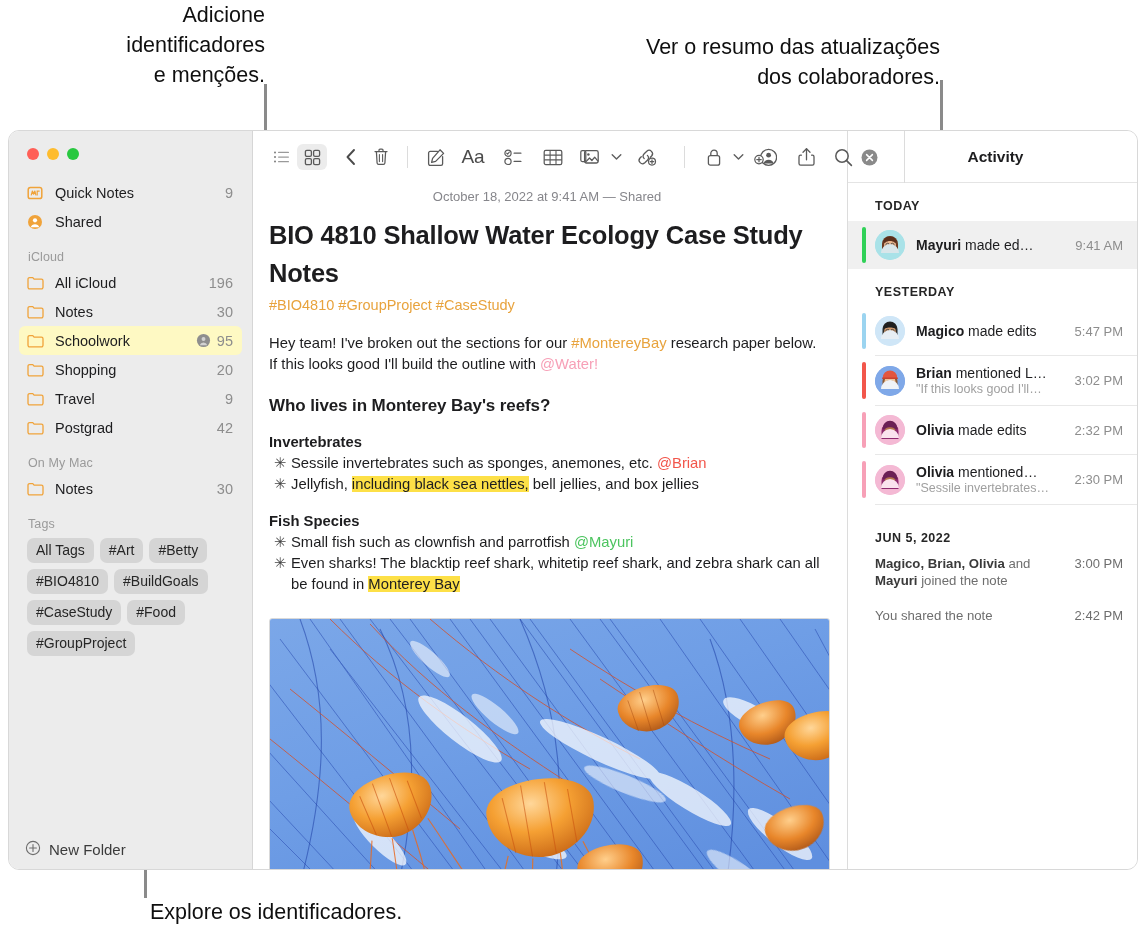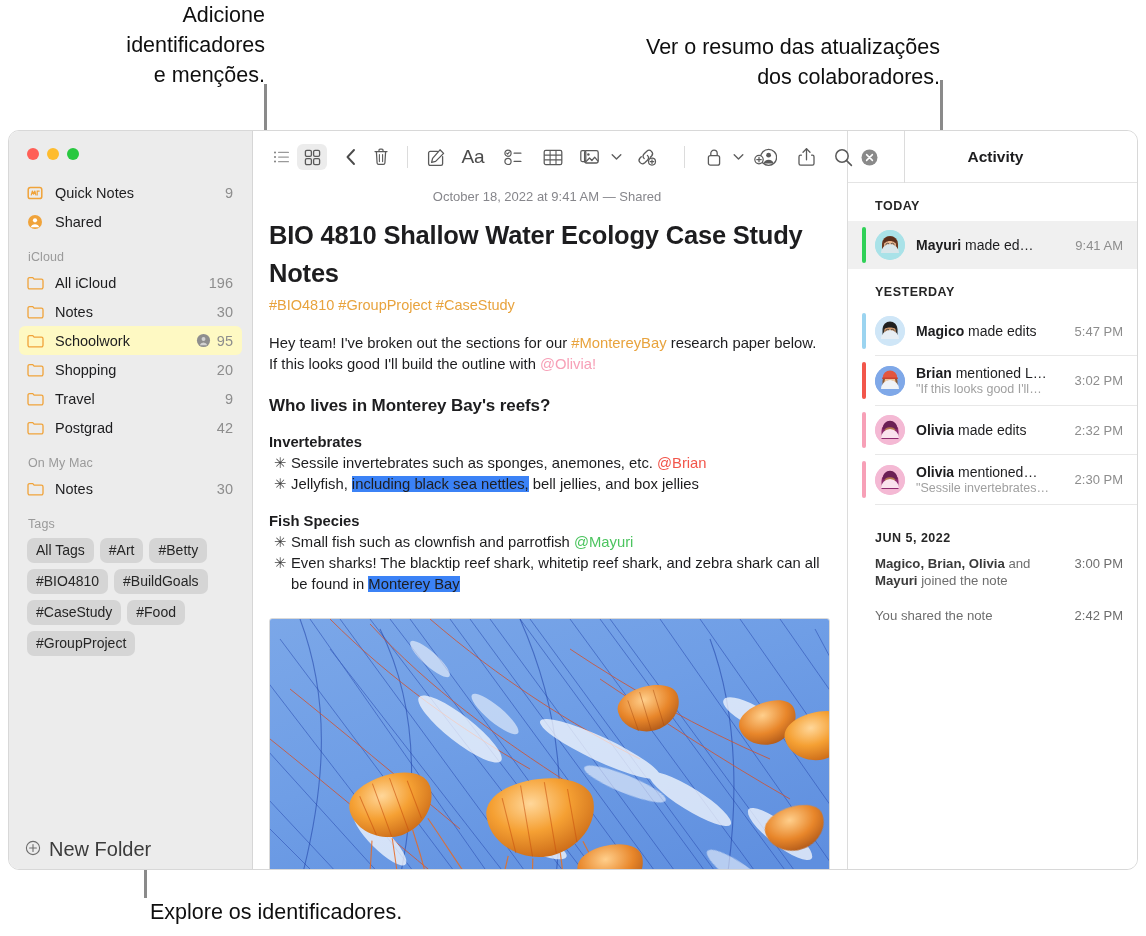--- a/index.html
+++ b/index.html
@@ -77,21 +77,21 @@
   #tagcloud { display: flex; flex-wrap: wrap; gap: 6px 6px; padding: 3px 4px 0 8px; }
   .tag {
     background: #d5d5d5; color: #262626;
     border-radius: 7px; font-size: 14px;
     padding: 4px 9px 5px 9px; white-space: nowrap;
   }
 
   #newfolder {
     height: 40px; display: flex; align-items: center;
     padding-left: 16px; gap: 8px;
-    font-size: 20px; color: #3b3b3b;
+    font-size: 15px; color: #3b3b3b;
     flex: 0 0 40px;
   }
 
   
   #main {
     flex: 1 1 auto;
     position: relative;
     background: #ffffff;
     display: flex; flex-direction: column;
     min-width: 0;
@@ -130,21 +130,21 @@
   }
   #note-tags { font-size: 14.5px; color: #e8a33d; padding-top: 3px; line-height: 20px;}
   .note-para {
     font-size: 14.8px; color: #1d1d1f; line-height: 21px;
     padding-top: 18px;
   }
   .tag-inline { color: #e8a33d; }
   .mention-pink { color: #f7a0b7; }
   .mention-red { color: #f2564b; }
   .mention-green { color: #4cc45f; }
-  .hl { background: #3b82f6; }
+  .hl { background: #fde047; }
   .h2 {
     font-size: 17px; font-weight: bold; color: #1d1d1f;
     padding-top: 21px; letter-spacing: -0.1px;
   }
   .h3 {
     font-size: 14.8px; font-weight: bold; color: #1d1d1f;
     padding-top: 18px;
   }
   ul.bullets { list-style: none; padding-top: 3px; }
   ul.bullets li {
@@ -507,21 +507,21 @@
         </div>
       </div>
 
       <div id="note">
         <div id="note-inner">
           <div id="note-date">October 18, 2022 at 9:41 AM — Shared</div>
           <div id="note-title">BIO 4810 Shallow Water Ecology Case Study Notes</div>
           <div id="note-tags">#BIO4810 #GroupProject #CaseStudy</div>
 
           <div class="note-para">
-            <span>Hey team! I've broken out the sections for our </span><span class="tag-inline">#MontereyBay</span><span> research paper below. If this looks good I'll build the outline with </span><span class="mention-pink">@Olivia!</span>
+            <span>Hey team! I've broken out the sections for our </span><span class="tag-inline">#MontereyBay</span><span> research paper below. If this looks good I'll build the outline with </span><span class="mention-pink">@Water!</span>
           </div>
 
           <div class="h2">Who lives in Monterey Bay's reefs?</div>
 
           <div class="h3">Invertebrates</div>
           <ul class="bullets">
             <li>
               <span class="star">✳</span>
               <span class="btxt"><span>Sessile invertebrates such as sponges, anemones, etc. </span><span class="mention-red">@Brian</span></span>
             </li>

